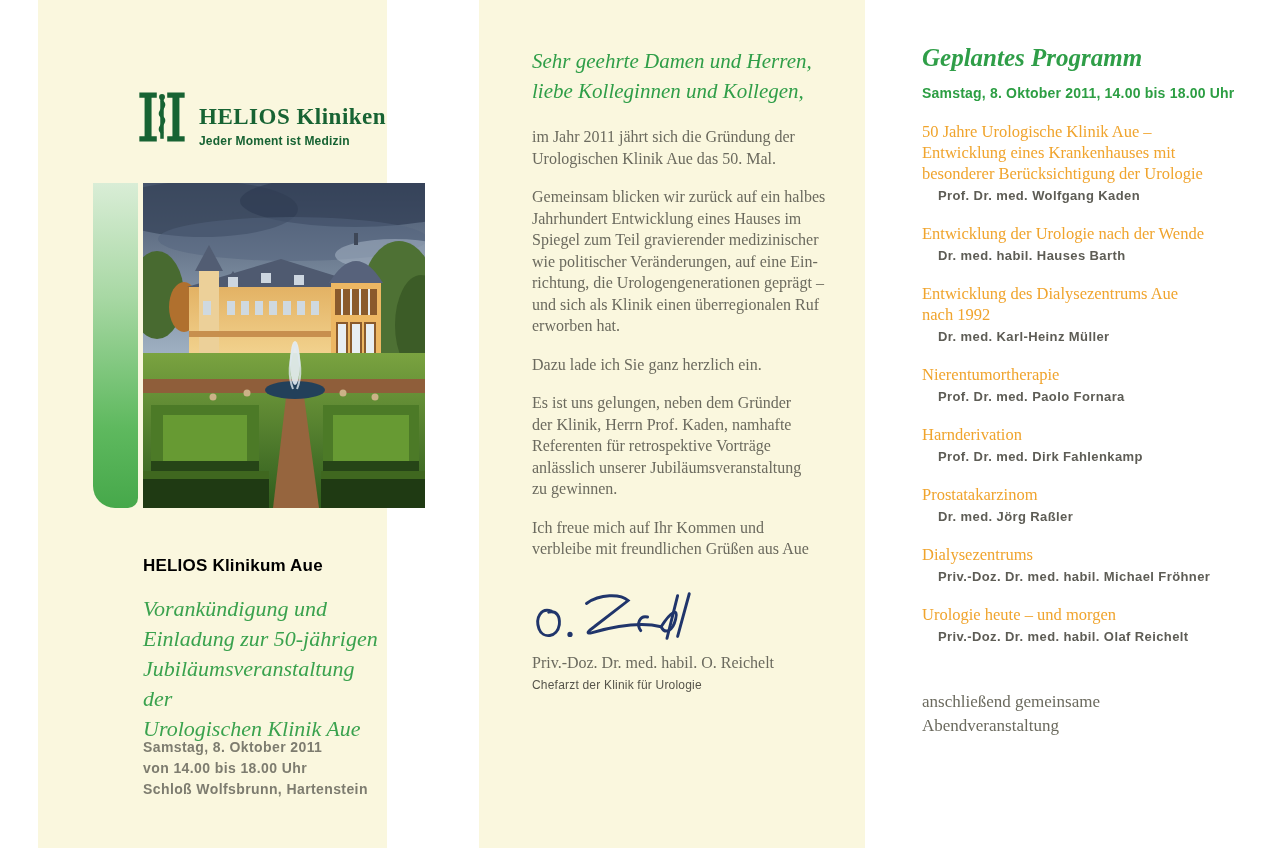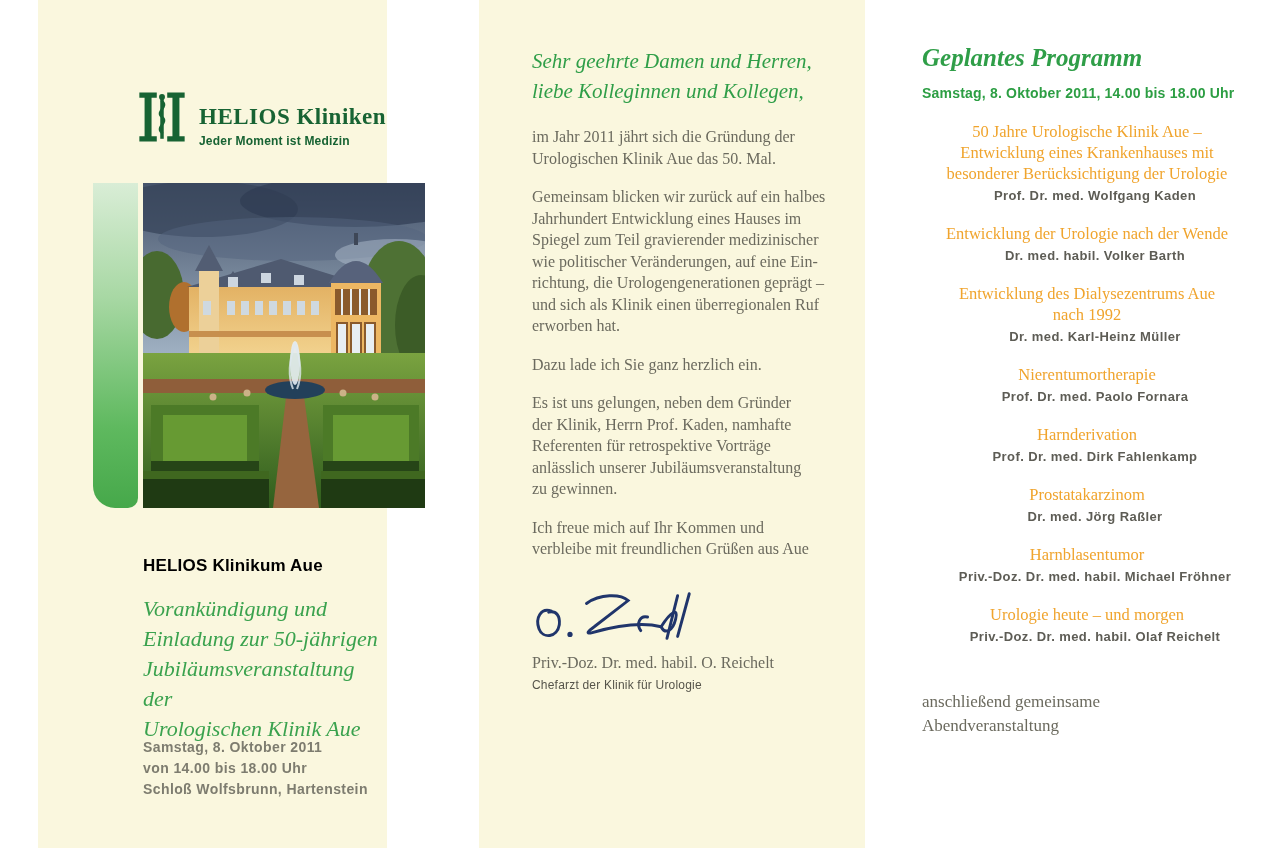--- a/index.html
+++ b/index.html
@@ -39,21 +39,21 @@
   .signature{display:block;margin:26px 0 4px -2px;}
   .signatory{font-family:"Liberation Serif",serif;font-size:16px;color:#6b6a5e;}
   .sig-role{font-size:12px;font-weight:normal;color:#55544a;margin-top:6px;letter-spacing:.2px;}
 
   
   .program-content{position:absolute;left:57px;top:44px;width:330px;}
   .program-title{font-family:"Liberation Serif",serif;font-style:italic;font-size:25px;
     color:#2f9e48;margin:0;}
   .program-subtitle{font-size:14px;font-weight:bold;color:#2c9e43;margin-top:13px;
     letter-spacing:.2px;}
-  .program-item{margin-top:20px;text-align:center;}
+  .program-item{margin-top:20px;}
   .item-title{font-family:"Liberation Serif",serif;font-size:16.5px;line-height:21px;
     color:#F0A42D;}
   .item-speaker{font-size:13px;color:#4c4b43;margin-top:4px;letter-spacing:.4px;font-weight:bold;opacity:.9;padding-left:16px;}
   .program-footer{font-family:"Liberation Serif",serif;font-size:17px;line-height:24px;
     color:#6b6a5e;margin-top:46px;}
 </style>
 </head>
 <body>
 
 <div class="page">
@@ -225,41 +225,41 @@
       <div class="program-subtitle">Samstag, 8. Oktober 2011, 14.00 bis 18.00 Uhr</div>
 
       <div class="program-item">
         <div class="item-title ml">50 Jahre Urologische Klinik Aue –
 Entwicklung eines Krankenhauses mit
 besonderer Berücksichtigung der Urologie</div>
         <div class="item-speaker">Prof. Dr. med. Wolfgang Kaden</div>
       </div>
       <div class="program-item">
         <div class="item-title ml">Entwicklung der Urologie nach der Wende</div>
-        <div class="item-speaker">Dr. med. habil. Volker Barth</div>
+        <div class="item-speaker">Dr. med. habil. Hauses Barth</div>
       </div>
       <div class="program-item">
         <div class="item-title ml">Entwicklung des Dialysezentrums Aue
 nach 1992</div>
         <div class="item-speaker">Dr. med. Karl-Heinz Müller</div>
       </div>
       <div class="program-item">
         <div class="item-title ml">Nierentumortherapie</div>
         <div class="item-speaker">Prof. Dr. med. Paolo Fornara</div>
       </div>
       <div class="program-item">
         <div class="item-title ml">Harnderivation</div>
         <div class="item-speaker">Prof. Dr. med. Dirk Fahlenkamp</div>
       </div>
       <div class="program-item">
         <div class="item-title ml">Prostatakarzinom</div>
         <div class="item-speaker">Dr. med. Jörg Raßler</div>
       </div>
       <div class="program-item">
-        <div class="item-title ml">Harnblasentumor</div>
+        <div class="item-title ml">Dialysezentrums</div>
         <div class="item-speaker">Priv.-Doz. Dr. med. habil. Michael Fröhner</div>
       </div>
       <div class="program-item">
         <div class="item-title ml">Urologie heute – und morgen</div>
         <div class="item-speaker">Priv.-Doz. Dr. med. habil. Olaf Reichelt</div>
       </div>
 
       <div class="program-footer ml">anschließend gemeinsame
 Abendveranstaltung</div>
     </div>

